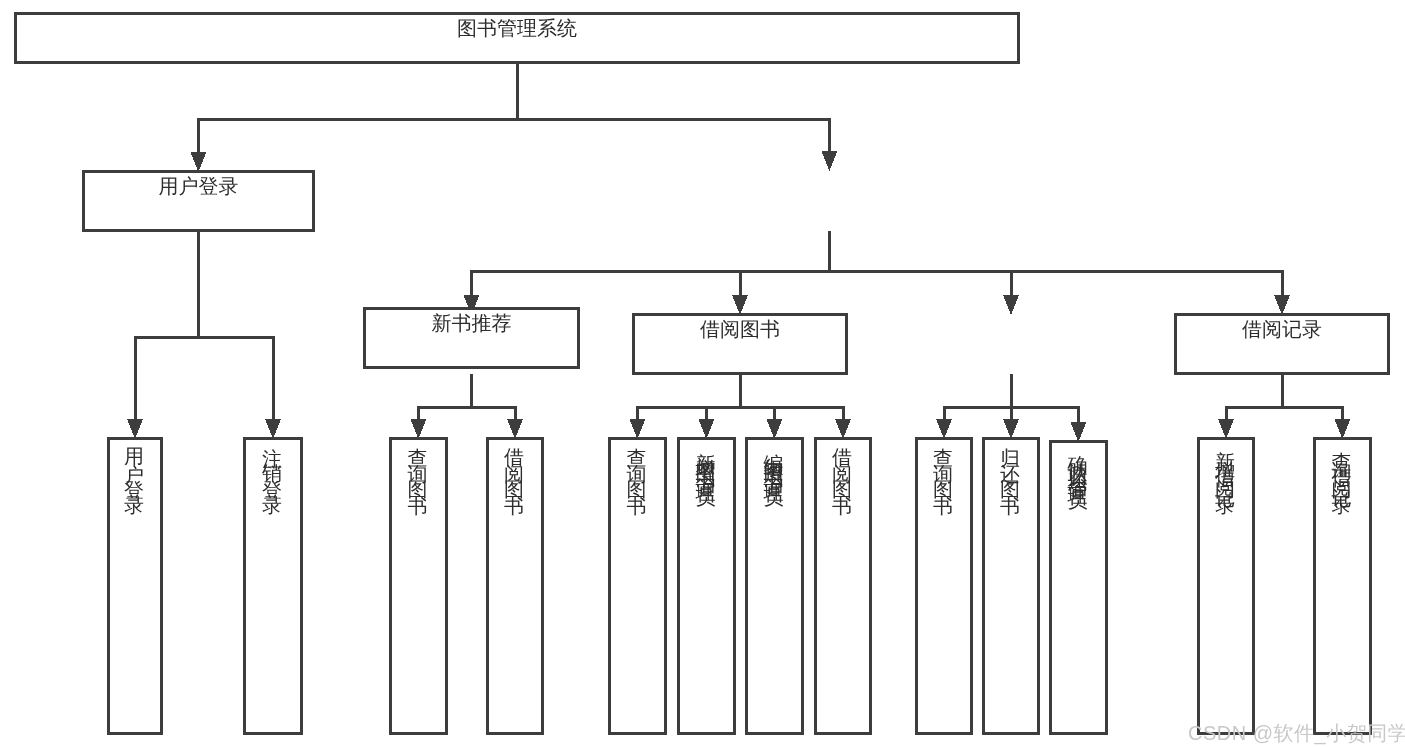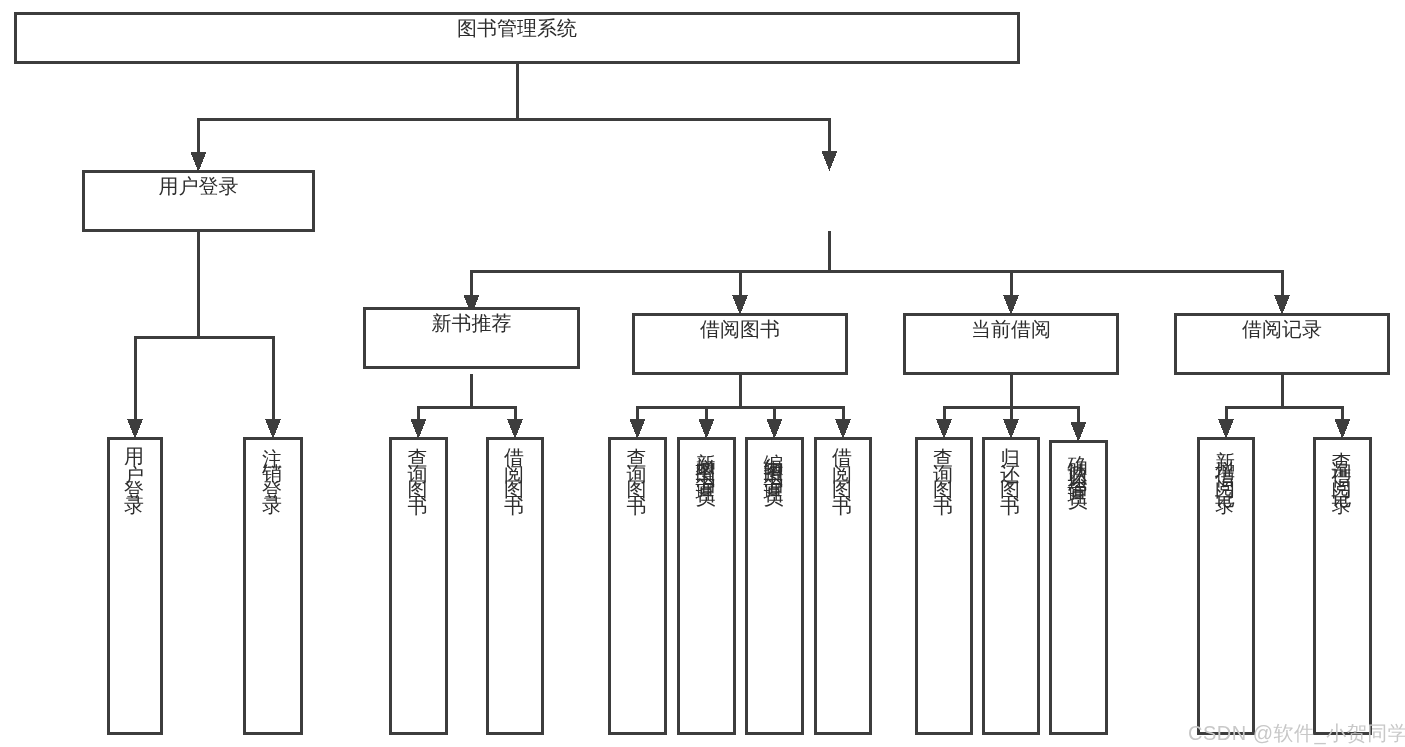--- a/index.html
+++ b/index.html
@@ -105,23 +105,20 @@
     </div>
     <div class="node h" style="left: 82px; top: 170px; width: 233px; height: 62px; border: 3px solid rgb(61, 61, 61); color: rgb(45, 45, 45);">
       <span>用户登录</span>
     </div>
     <div class="node h" style="left: 363px; top: 307px; width: 217px; height: 62px; border: 3px solid rgb(61, 61, 61); color: rgb(45, 45, 45);">
       <span>新书推荐</span>
     </div>
     <div class="node h" style="left: 632px; top: 313px; width: 216px; height: 62px; border: 3px solid rgb(61, 61, 61); color: rgb(45, 45, 45);">
       <span>借阅图书</span>
     </div>
-    <div class="node h" style="left: 903px; top: 313px; width: 216px; height: 62px; border: 3px solid rgb(61, 61, 61); color: rgb(45, 45, 45);">
-      <span>当前借阅</span>
-    </div>
     <div class="node h" style="left: 1174px; top: 313px; width: 216px; height: 62px; border: 3px solid rgb(61, 61, 61); color: rgb(45, 45, 45);">
       <span>借阅记录</span>
     </div>
     <div class="node v" style="left: 107px; top: 437px; width: 56px; height: 298px; border: 3px solid rgb(61, 61, 61); color: rgb(45, 45, 45);">
       <span style="letter-spacing: 16px; transform: translateY(-8px);">用户登录</span>
     </div>
     <div class="node v" style="left: 243px; top: 437px; width: 60px; height: 298px; border: 3px solid rgb(61, 61, 61); color: rgb(45, 45, 45);">
       <span style="letter-spacing: 16px; transform: translateY(-8px);">注销登录</span>
     </div>
     <div class="node v" style="left: 389px; top: 437px; width: 59px; height: 298px; border: 3px solid rgb(61, 61, 61); color: rgb(45, 45, 45);">

